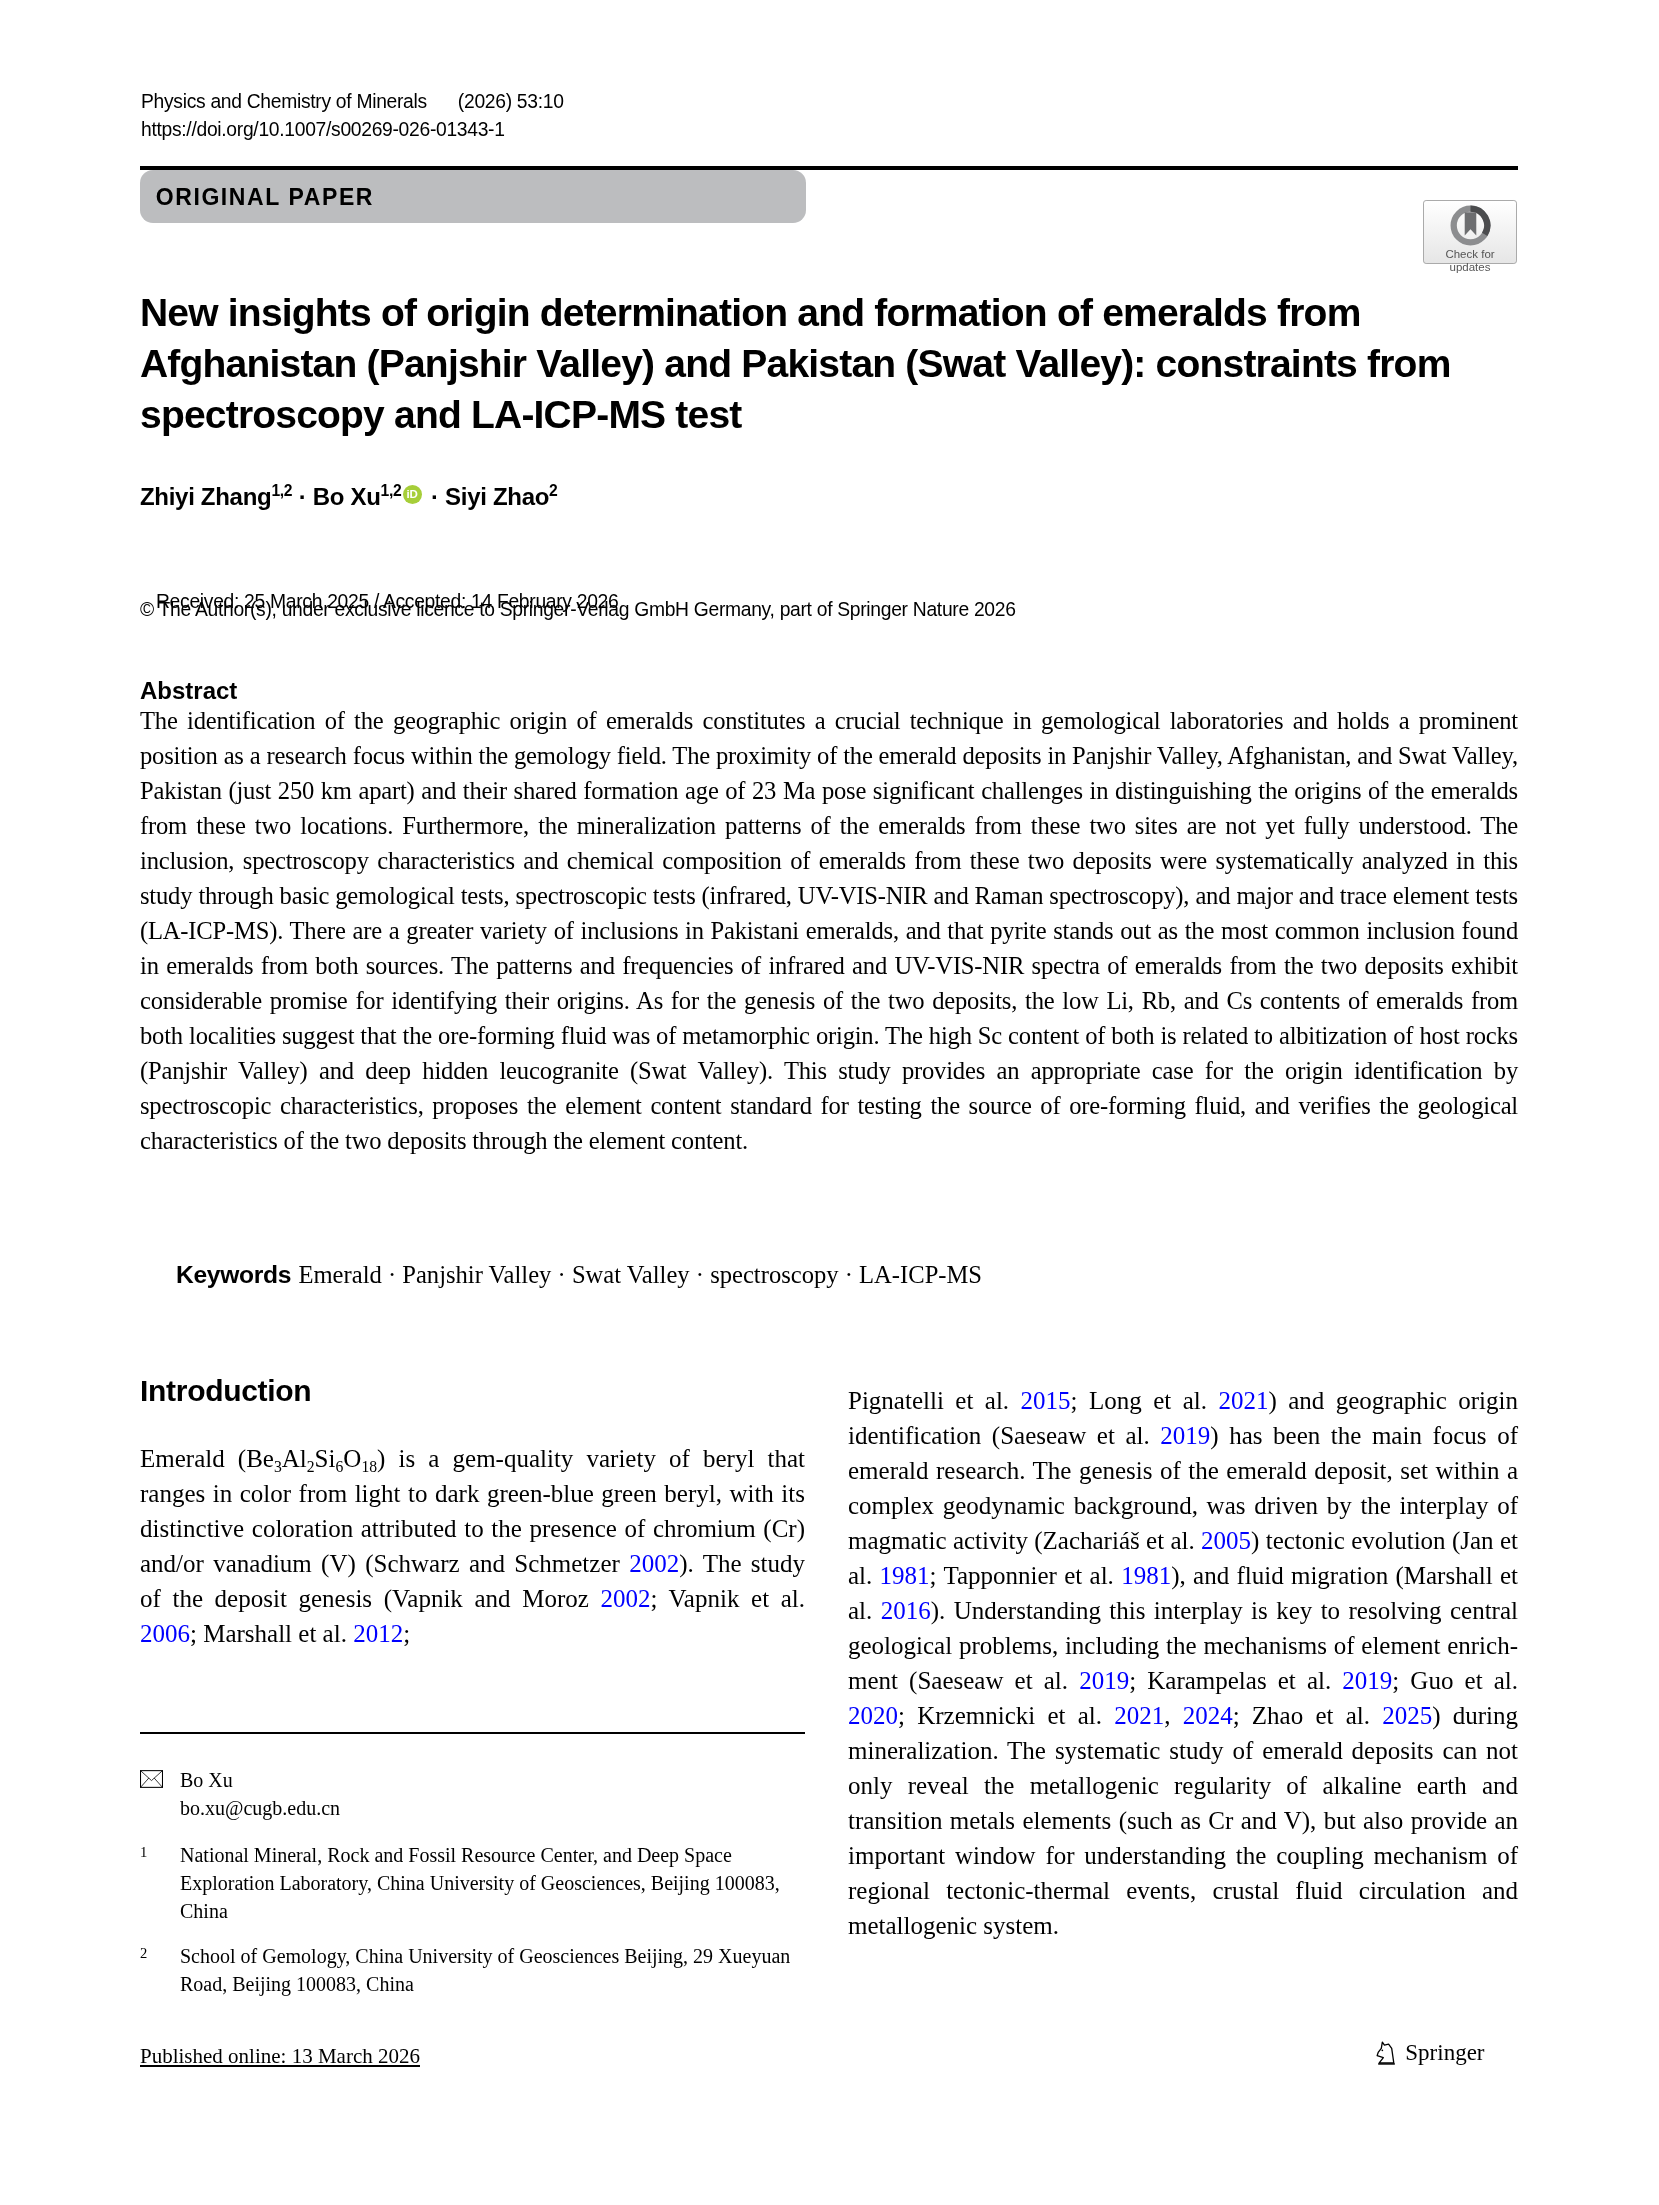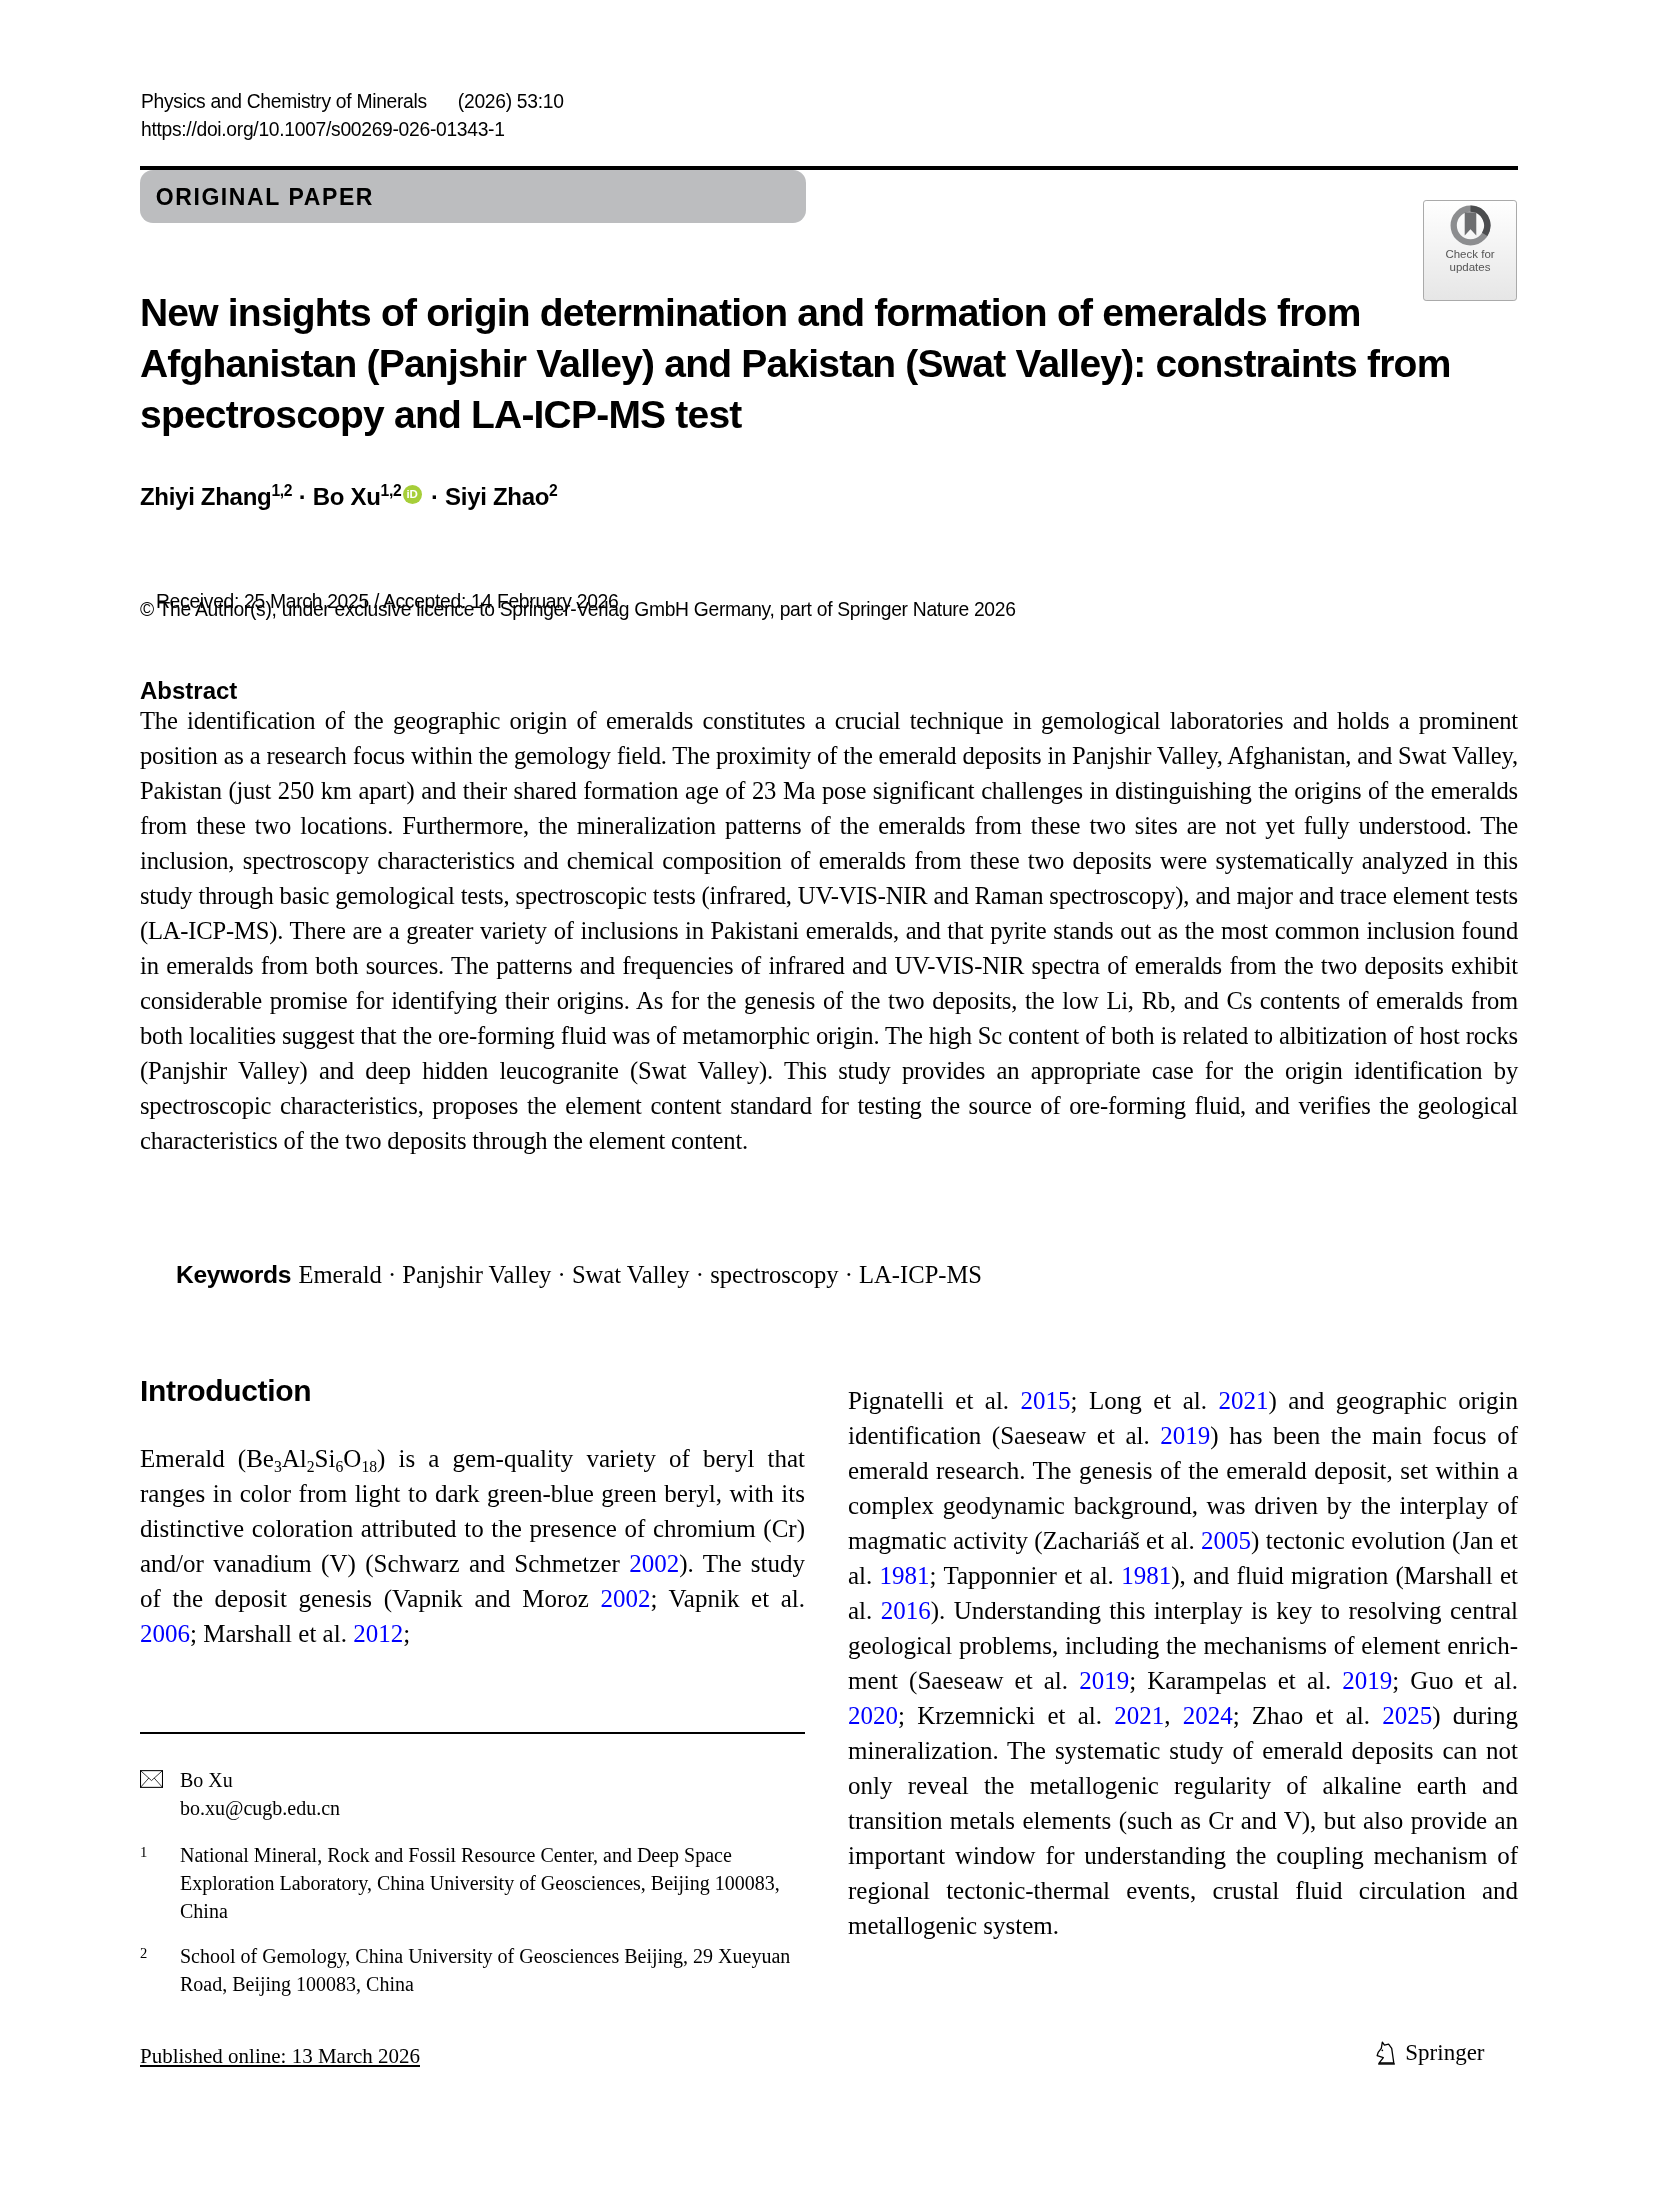--- a/index.html
+++ b/index.html
@@ -9,21 +9,21 @@
   .abs { position:absolute; }
 
   #journal-line { left:141px; top:91px; font-size:19.3px; letter-spacing:-0.3px; }
   #journal-line .vol { margin-left:31px; }
   #doi-line { left:141px; top:119px; font-size:19.3px; letter-spacing:-0.3px; }
 
   #top-rule { left:140px; top:166px; width:1378px; height:4.2px; background:#000; }
   #type-band { left:140px; top:170px; width:666px; height:53px; background:#bcbdbf;border-radius:13px; }
   #type-band span { position:absolute; left:15.7px; top:13.6px; font-size:23px; font-weight:bold; letter-spacing:1.6px; }
 
-  #crossmark { left:1423px; top:200px; width:94px; height:101px; border:1px solid #aaa; border-radius:3.1px;
+  #crossmark { left:1423px; top:200px; width:94px; height:64px; border:1px solid #aaa; border-radius:3.1px;
     background:linear-gradient(#ffffff,#e6e6e6); box-sizing:border-box; }
   #crossmark svg { position:absolute; left:26px; top:4.2px; }
   #crossmark .lbl { position:absolute; left:0; width:100%; top:47px; text-align:center; font-size:11.5px; line-height:12.5px; color:#555; }
 
   #title { left:140px; top:287px; width:1359px; font-size:39px; font-weight:bold; line-height:51px; letter-spacing:-0.8px; }
   #authors { left:140px; top:482px; font-size:24px; font-weight:bold; letter-spacing:-0.3px; }
   #authors sup { font-size:15.7px;text-align:center; }
   .orcid { display:inline-block; width:19px; height:19px; border-radius:50%; background:#a6ce39; color:#fff; font-size:11.5px;
     line-height:19px; text-align:center; vertical-align:7.3px; font-weight:bold; margin:0 3.1px 0 1px; }
 

